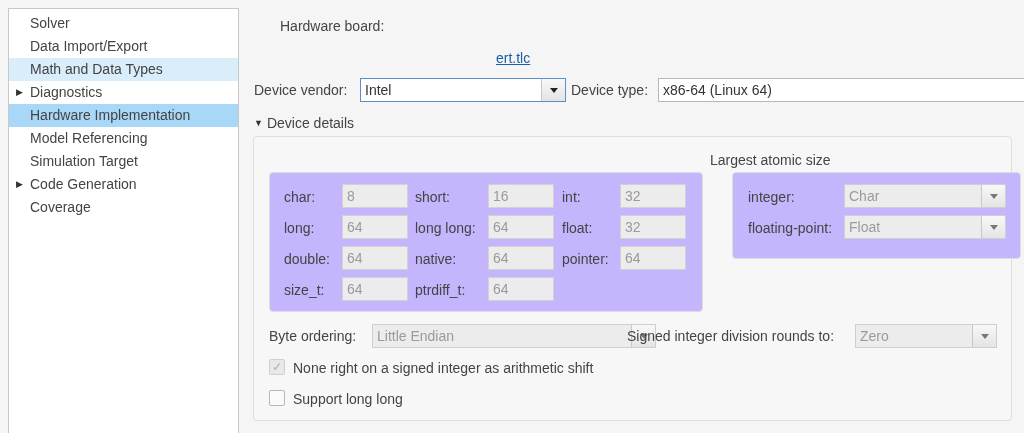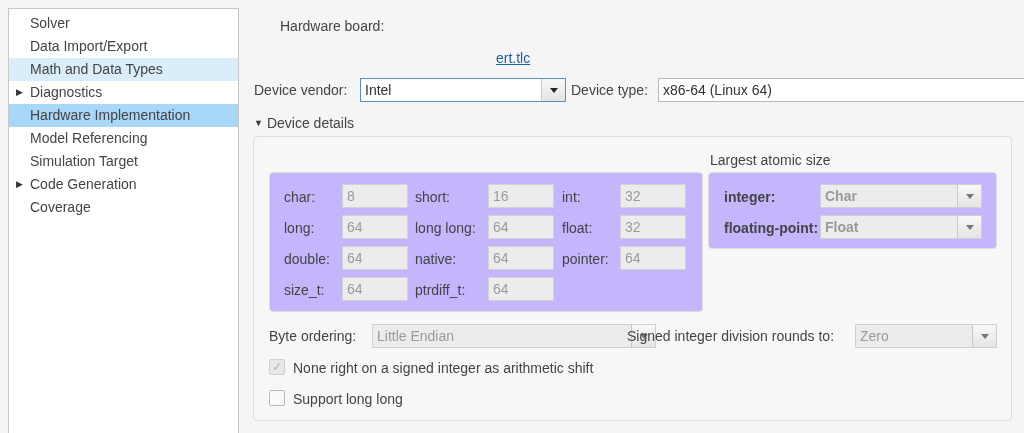--- a/index.html
+++ b/index.html
@@ -127,21 +127,21 @@
       <span class="abs label" style="left:292px; top:78px;">pointer:</span>
       <span class="field" style="left:350px; top:73px;">64</span>
 
       <span class="abs label" style="left:14px; top:109px;">size_t:</span>
       <span class="field" style="left:72px; top:104px;">64</span>
       <span class="abs label" style="left:145px; top:109px;">ptrdiff_t:</span>
       <span class="field" style="left:218px; top:104px;">64</span>
     </div>
 
     <span class="abs label" style="left:456px; top:15px;">Largest atomic size</span>
-    <div class="inner-box" style="left:454px; top:35px; width:289px; height:77px;font-weight:bold;">
+    <div class="inner-box" style="left:478px; top:35px; width:289px; height:87px;">
       <span class="abs label" style="left:15px; top:16px;">integer:</span>
       <div class="combo disabled" style="left:111px; top:11px; width:162px;">
         <span class="val">Char</span>
         <span class="btn">
             <span class="tri"></span>
           </span>
       </div>
       <span class="abs label" style="left:15px; top:47px;">floating-point:</span>
       <div class="combo disabled" style="left:111px; top:42px; width:162px;">
         <span class="val">Float</span>

